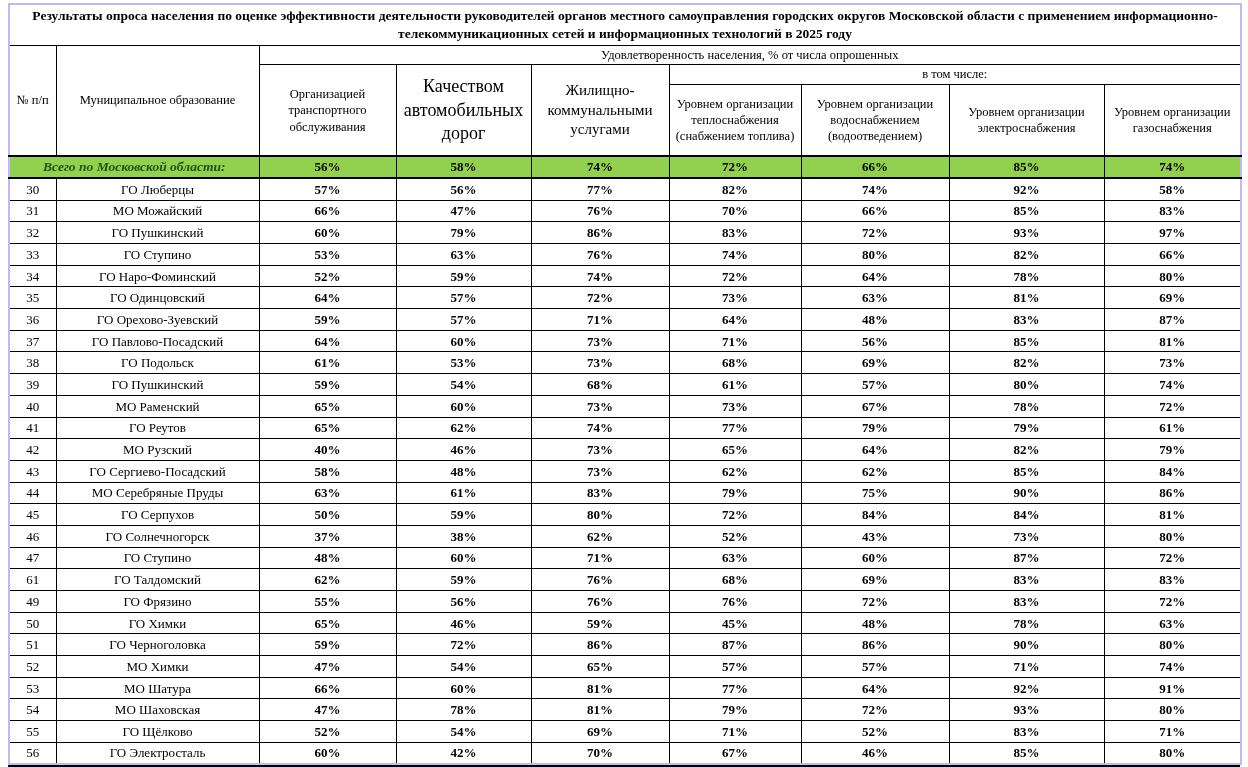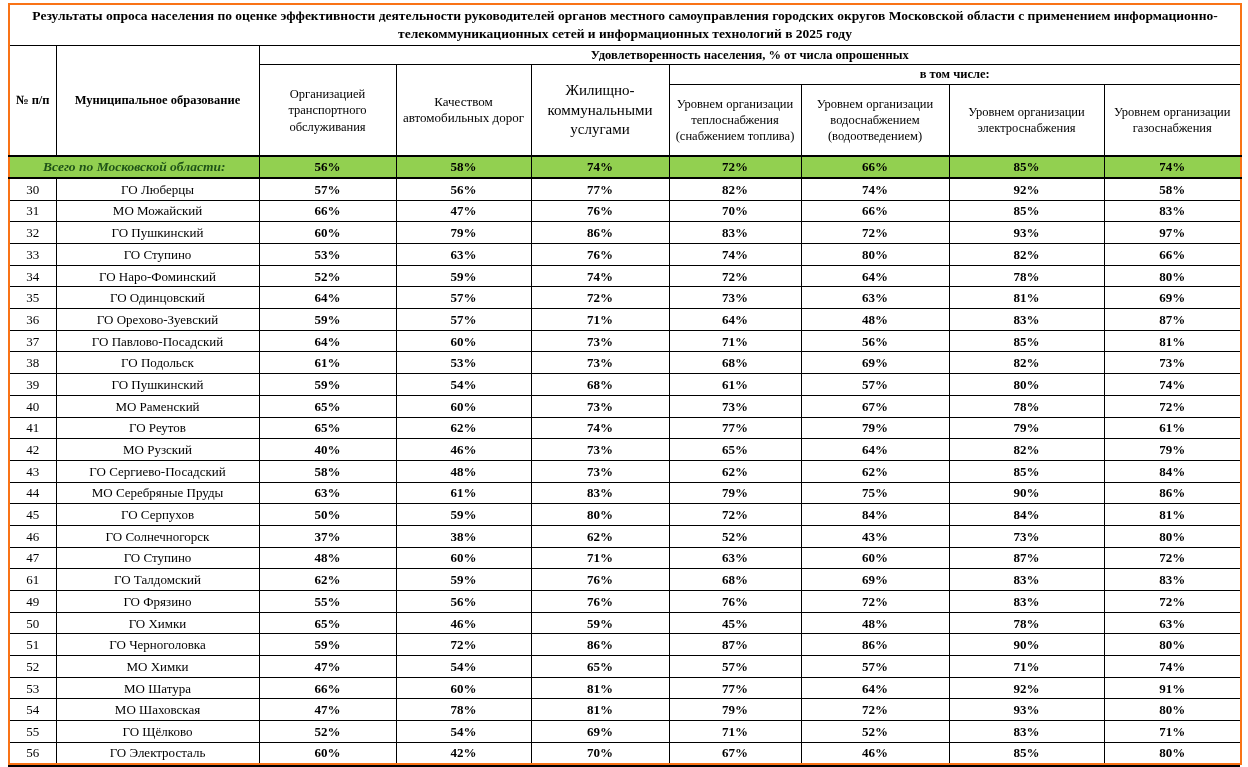--- a/index.html
+++ b/index.html
@@ -12,41 +12,41 @@
     font-family: "Liberation Serif", "DejaVu Serif", serif;
     color: #000000;
   }
   .page {
     padding: 3px 8px 0 8px;
   }
   table.survey {
     border-collapse: collapse;
     table-layout: fixed;
     width: 1232px;
-    border: 2px solid #f97316;
+    border: 2px solid #c4b5fd;
     padding-left: 22px;
   }
   table.survey th, table.survey td {
     border: 1px solid #000;
     padding: 0 3px;
     vertical-align: middle;
     text-align: center;
     overflow: hidden;
   }
   tr.title-row th {
     height: 36px;
     font-size: 13.5px;
     font-weight: bold;
     line-height: 1.35;
     padding: 2px 10px;
   }
   tr.group-row th {
     height: 18px;
     font-size: 12.5px;
-    font-weight: bold;
+    font-weight: normal;
   }
   tr.colhead-row th {
     height: 70px;
     font-size: 12.5px;
     font-weight: normal;
     line-height: 1.3;
   }
   th.stub {
     font-size: 12.5px;
     font-weight: normal;
@@ -114,21 +114,21 @@
       <tr class="title-row">
         <th colspan="9">Результаты опроса населения по оценке эффективности деятельности руководителей органов местного самоуправления городских округов Московской области с применением информационно-телекоммуникационных сетей и информационных технологий в 2025 году</th>
       </tr>
       <tr class="group-row">
         <th rowspan="3" class="stub">№ п/п</th>
         <th rowspan="3" class="stub">Муниципальное образование</th>
         <th colspan="7">Удовлетворенность населения, % от числа опрошенных</th>
       </tr>
       <tr class="group-row">
         <th rowspan="2" class="colhead" style="height:90px;font-weight:normal;font-size:12.5px;line-height:1.3;">Организацией транспортного обслуживания</th>
-        <th rowspan="2" class="colhead" style="font-weight:normal;font-size:13px;line-height:1.3;">Качеством автомобильных дорог</th>
+        <th rowspan="2" class="colhead" style="font-weight:normal;font-size:18px;line-height:1.3;">Качеством автомобильных дорог</th>
         <th rowspan="2" class="colhead" style="font-weight:normal;font-size:15px;line-height:1.3;">Жилищно-коммунальными услугами</th>
         <th colspan="4">в том числе:</th>
       </tr>
       <tr class="colhead-row">
         <th>Уровнем организации теплоснабжения (снабжением топлива)</th>
         <th>Уровнем организации водоснабжением (водоотведением)</th>
         <th>Уровнем организации электроснабжения</th>
         <th>Уровнем организации газоснабжения</th>
       </tr>
     </thead>

